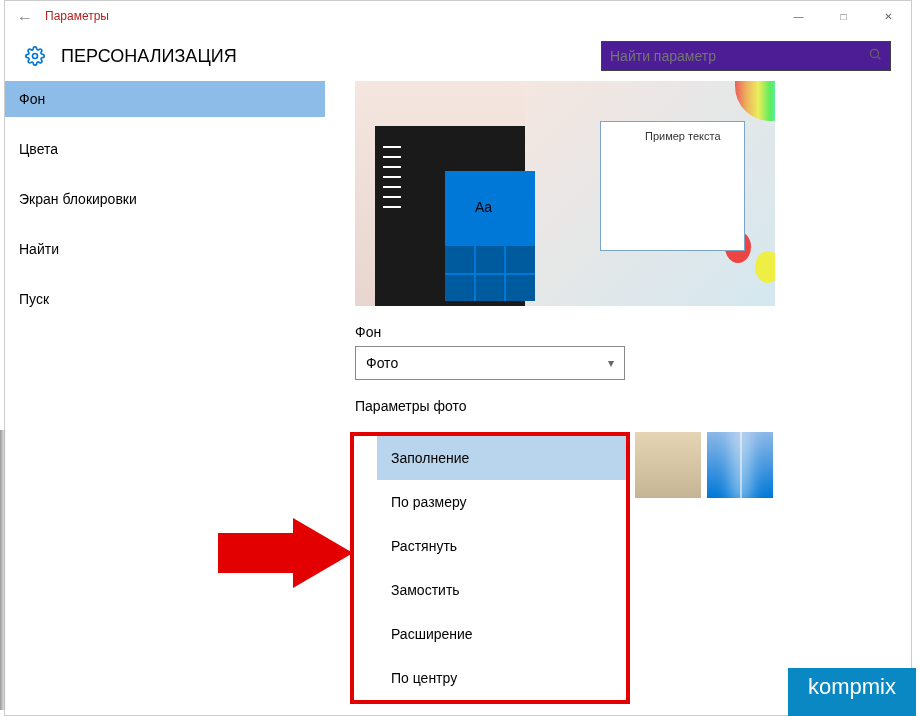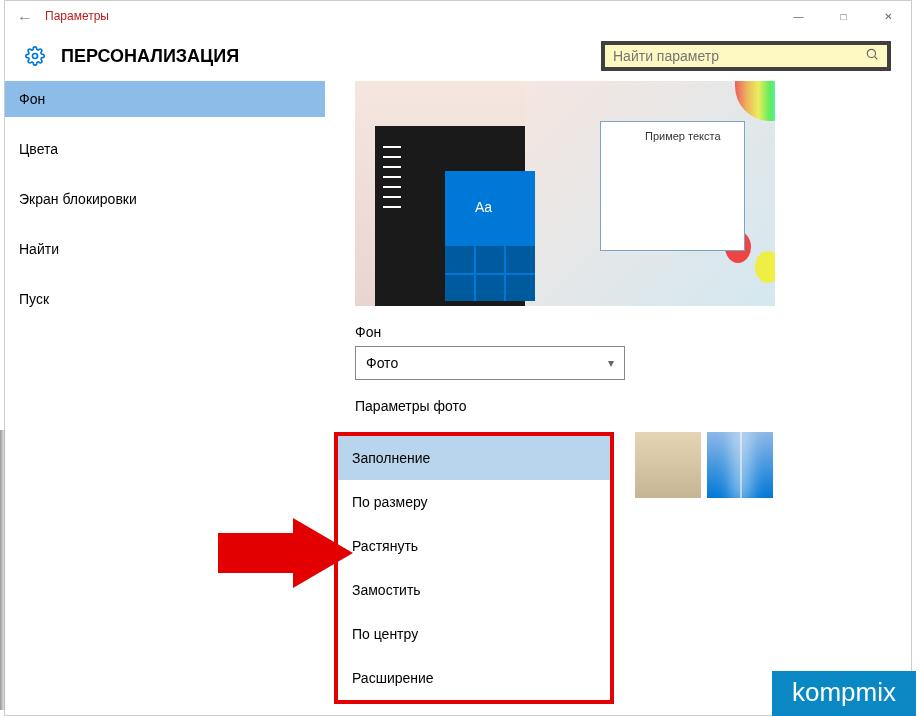--- a/index.html
+++ b/index.html
@@ -8,65 +8,65 @@
     .window { border: 1px solid #ccc; width: 908px; height: 716px; margin-left: 4px; background: #fff; position: relative; }
     
     .titlebar { height: 30px; display: flex; align-items: center; background: #fff; position: relative; }
     .titlebar .back-arrow { width: 40px; text-align: center; color: #888; font-size: 16px; cursor: pointer; }
     .titlebar .title { font-size: 12px; color: #b91c1c; text-align: center; }
     .titlebar .win-controls { position: absolute; right: 0; display: flex; }
     .titlebar .win-controls div { width: 45px; height: 30px; display: flex; align-items: center; justify-content: center; color: #666; font-size: 10px; cursor: pointer; }
     
     .header-row { display: flex; align-items: center; padding: 10px 20px; }
     .gear-icon { width: 20px; height: 20px; color: #0078d7; margin-right: 16px; }
-    .header-title { font-size: 18px; font-weight: 700; color: #000; flex: 1; }
-    .search-box { width: 290px; height: 30px; border: 4px solid #404040; display: flex; align-items: center; padding: 0 8px; background: #fef9c3; }
+    .header-title { font-size: 18px; font-weight: 400; color: #000; flex: 1; }
+    .search-box { width: 290px; height: 30px; border: 1px solid #404040; display: flex; align-items: center; padding: 0 8px; background: #4c1d95; }
     .search-box input { border: none; outline: none; flex: 1; font-size: 14px; color: #888; background: transparent; }
     .search-box .search-icon { color: #666; }
     
     .body-row { display: flex; height: calc(100% - 80px); }
     
     .sidebar { width: 320px; background: #fff; }
     .sidebar-item { padding: 10px 14px; font-size: 14px; color: #000; cursor: pointer; }
     .sidebar-item.selected { background: #8dbce8; }
     .sidebar-item + .sidebar-item { margin-top: 14px; }
     
     .content { flex: 1; padding: 0 0 0 30px; position: relative; }
     
     .preview-box { width: 420px; height: 225px; background: linear-gradient(180deg, #f5e6e0 0%, #e8d5d0 100%); position: relative; overflow: hidden; }
     .preview-taskbar { position: absolute; left: 20px; bottom: 0; width: 150px; height: 180px; background: #1a1a1a; }
     .preview-taskbar .mini-icons { position: absolute; left: 8px; top: 20px; display: flex; flex-direction: column; gap: 8px; }
     .preview-taskbar .mini-icons div { width: 18px; height: 2px; background: #fff; }
     .preview-tiles { position: absolute; left: 70px; top: 45px; width: 90px; height: 130px; background: #0078d7; }
-    .preview-tiles .aa-text { color: #ffffff; font-size: 14px; position: absolute; left: 30px; top: 28px; }
+    .preview-tiles .aa-text { color: #000000; font-size: 14px; position: absolute; left: 30px; top: 28px; }
     .preview-tiles-grid { position: absolute; bottom: 0; left: 0; width: 100%; height: 55px; display: grid; grid-template-columns: repeat(3, 1fr); grid-template-rows: repeat(2, 1fr); gap: 2px; }
     .preview-tiles-grid div { background: #005a9e; }
     .preview-rainbow { position: absolute; left: 170px; top: 0; width: 250px; height: 225px; background: linear-gradient(135deg, #f5e6e0 0%, #d4e8f0 100%); }
     .preview-window { position: absolute; right: 30px; top: 40px; width: 145px; height: 130px; background: #fff; border: 1px solid #7aa5c7; padding: 8px; }
     .preview-window .sample-text { font-size: 11px; color: #333; padding-left: 36px; }
     
     .section-label { font-size: 14px; color: #000; margin-top: 18px; margin-bottom: 6px; }
     
     .dropdown { width: 270px; height: 34px; border: 1px solid #888; display: flex; align-items: center; justify-content: space-between; padding: 0 10px; background: #fff; cursor: pointer; }
     .dropdown .value { font-size: 14px; }
     .dropdown .chev { color: #666; font-size: 12px; }
     
     .photo-thumbs { display: flex; gap: 6px; margin-top: 18px; }
     .photo-thumbs .thumb { width: 66px; height: 66px; background: #ddd; }
     .thumb.t4 { background: linear-gradient(#e5d5b5, #c5b595); }
     .thumb.t5 { background: linear-gradient(#8db8e8, #0078d7); position: relative; }
     .thumb.t5::after { content:""; position:absolute; left:50%; top:0; bottom:0; width:2px; background: rgba(255,255,255,0.7); box-shadow: 0 0 18px 6px rgba(255,255,255,0.7); }
     
-    .fit-menu { position: absolute; left: 334px; top: 432px; width: 280px; border: 4px solid #e30000; background: #fff; }
+    .fit-menu { position: absolute; left: 350px; top: 432px; width: 280px; border: 4px solid #e30000; background: #fff; padding-left: 23px; }
     .fit-menu .menu-item { padding: 14px 14px; font-size: 14px; color: #000; cursor: pointer; }
     .fit-menu .menu-item.hovered { background: #b8d5ed; }
     
     .arrow-annotation { position: absolute; left: 218px; top: 518px; }
     
-    .watermark { position: absolute; right: 4px; bottom: 0; background: #0a88c4; color: #fff; padding: 6px 20px 8px; font-size: 26px; font-family: Arial, sans-serif; }
+    .watermark { position: absolute; right: 4px; bottom: 0; background: #0a88c4; color: #fff; padding: 6px 20px 16px; font-size: 22px; font-family: Arial, sans-serif; }
     
     .left-edge-shadow { position: absolute; left: 0; top: 430px; width: 6px; height: 280px; background: linear-gradient(90deg, #999, transparent); }
     
     
     .rainbow-arc { position:absolute; left: 210px; top: 0; width: 70px; height: 40px; border-radius: 0 0 35px 35px; background: linear-gradient(90deg,#e44,#ea4,#ee4,#4e4,#4ee,#44e,#a4e); opacity:0.85; }
     .balloons { position:absolute; left: 200px; top: 140px; width: 180px; height: 70px; }
     .balloon { position:absolute; width: 26px; height: 32px; border-radius: 50%; }
     .b1{ background:#e44; left:0; top:10px; }
     .b2{ background:#ee4; left:30px; top:30px; }
   </style>
@@ -165,22 +165,22 @@
 
     </div>
   </div>
 </div>
 
 <div class="fit-menu">
   <div class="menu-item hovered">Заполнение</div>
   <div class="menu-item">По размеру</div>
   <div class="menu-item">Растянуть</div>
   <div class="menu-item">Замостить</div>
+  <div class="menu-item">Расширение</div>
   <div class="menu-item">По центру</div>
-  <div class="menu-item">Расширение</div>
 </div>
 
 <svg class="arrow-annotation" width="135" height="70" viewBox="0 0 135 70">
   <polygon points="0,15 75,15 75,0 135,35 75,70 75,55 0,55" fill="#e30000"></polygon>
 </svg>
 
 <div class="left-edge-shadow"></div>
 
 <div class="watermark">kompmix</div>
 

